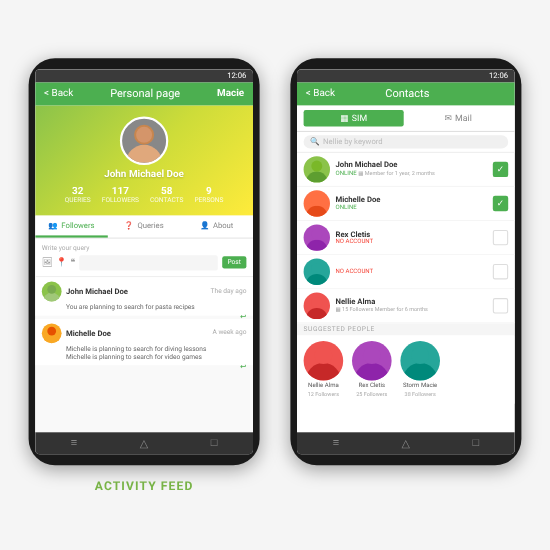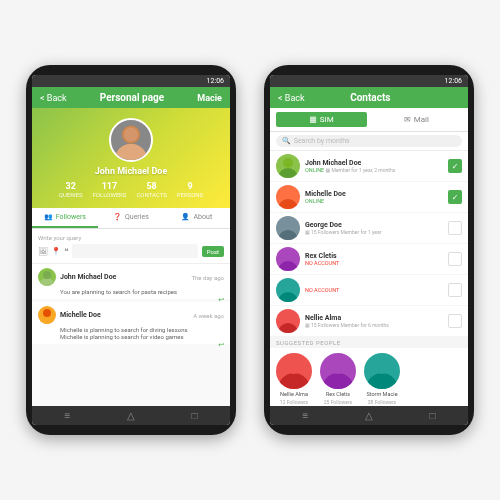--- a/index.html
+++ b/index.html
@@ -84,21 +84,21 @@
     .header-back {
       color: #fff;
       font-size: 9px;
       display: flex;
       align-items: center;
       gap: 2px;
     }
     .header-title {
       color: #fff;
       font-size: 10px;
-      font-weight: bold;
+      font-weight: normal;
     }
     .header-follow {
       color: #fff;
       font-size: 9px;
       font-weight: bold;
     }
 
     
     .profile-section {
       background: linear-gradient(135deg, #8bc34a 0%, #cddc39 50%, #ffeb3b 100%);
@@ -534,20 +534,21 @@
           </div>
         </div>
 
         <div class="bottom-nav">
           <span class="nav-btn">≡</span>
           <span class="nav-btn">△</span>
           <span class="nav-btn">□</span>
         </div>
       </div>
     </div>
+    <div class="phone-label">ACTIVITY FEED</div>
   </div>
 
   <div class="phone-wrapper">
     <div class="phone">
       <div class="phone-screen">
 
         <div class="status-bar">
           <span></span>
           <span>12:06</span>
         </div>
@@ -565,21 +566,21 @@
           </div>
           <div class="sim-tab inactive">
             <span>✉</span>
             <span>Mail</span>
           </div>
         </div>
 
         <div class="search-bar">
           <div class="search-input-row">
             <span style="font-size:7px;color:#aaa;">🔍</span>
-            <span class="search-placeholder">Search by months</span>
+            <span class="search-placeholder">Nellie by keyword</span>
           </div>
         </div>
 
         <div class="contact-list">
 
           <div class="contact-item">
             <div class="contact-avatar" style="background:#8bc34a;">
               <svg viewBox="0 0 24 24">
                   <circle cx="12" cy="24" r="10" fill="#5d9e30"></circle>
                   <circle cx="12" cy="9" r="5" fill="#7ab828"></circle>
@@ -605,35 +606,20 @@
             <div class="contact-info">
               <div class="contact-name">Michelle Doe</div>
               <div class="contact-status">
                 <span class="online">ONLINE</span>
                 <span style="font-size:5px;color:#aaa;"> </span>
               </div>
             </div>
             <div class="contact-check">✓</div>
           </div>
 
-          <div class="contact-item">
-            <div class="contact-avatar" style="background:#78909c;">
-              <svg viewBox="0 0 24 24">
-                  <circle cx="12" cy="24" r="10" fill="#546e7a"></circle>
-                  <circle cx="12" cy="9" r="5" fill="#78909c"></circle>
-                </svg>
-            </div>
-            <div class="contact-info">
-              <div class="contact-name">George Doe</div>
-              <div class="contact-status">
-                <span style="font-size:5px;color:#aaa;">▦ 15 Followers  Member for 1 year</span>
-              </div>
-            </div>
-            <div class="contact-check-empty"></div>
-          </div>
 
           <div class="contact-item">
             <div class="contact-avatar" style="background:#ab47bc;">
               <svg viewBox="0 0 24 24">
                   <circle cx="12" cy="24" r="10" fill="#8e24aa"></circle>
                   <circle cx="12" cy="9" r="5" fill="#ab47bc"></circle>
                 </svg>
             </div>
             <div class="contact-info">
               <div class="contact-name">Rex Cletis</div>

